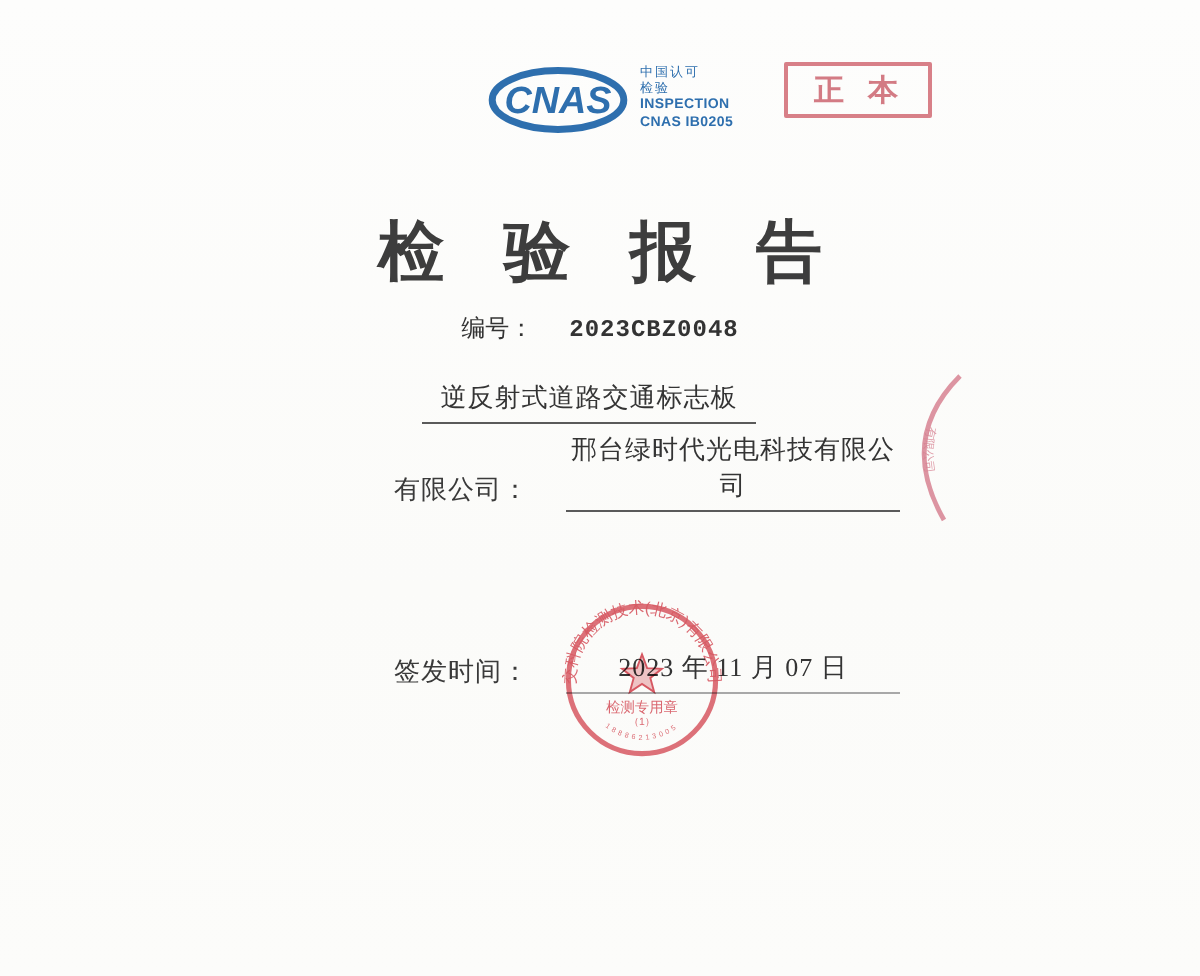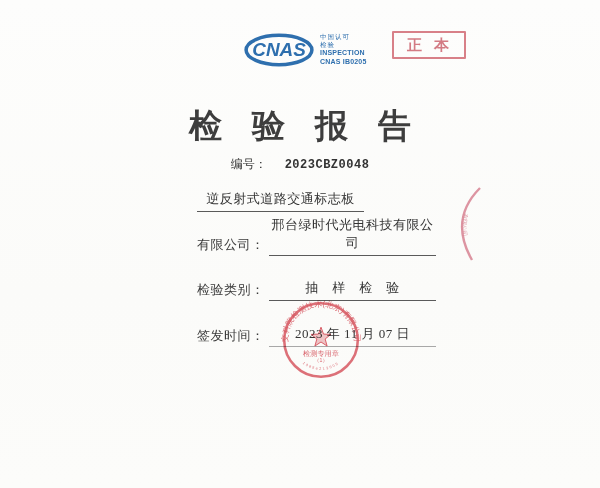--- a/index.html
+++ b/index.html
@@ -39,21 +39,21 @@
   .report-no{
     position:absolute;left:0;right:0;top:156px;
     text-align:center;font-size:12px;color:#333;
   }
   .report-no .no-value{font-family:Liberation Mono, monospace;font-weight:600;letter-spacing:.5px;margin-left:18px;}
 
   
   .field-row{position:absolute;left:197px;height:20px;display:flex;align-items:flex-end;}
   .field-label{font-size:13px;color:#3a3a3a;width:72px;letter-spacing:.5px;padding-bottom:2px;}
   .field-value{
-    width:167px;margin-left:0;text-align:center;
+    width:167px;margin-left:14px;text-align:center;
     font-size:13px;color:#343434;letter-spacing:.5px;
     border-bottom:1.2px solid #5a5a5a;padding-bottom:3px;
   }
   .row-1{top:192px;} .row-2{top:236px;} .row-3{top:281px;} .row-4{top:327px;}
   .row-4 .field-value{border-bottom:1px solid #a8a8a8;}
   .date-serif{font-family:"Liberation Serif","DejaVu Serif",serif;font-weight:400;}
 
   
   .round-stamp{
     position:absolute;left:281px;top:300px;width:80px;height:80px;
@@ -98,24 +98,20 @@
     <span>编号：</span><span class="no-value">2023CBZ0048</span>
   </div>
 
   <div class="field-row row-1">
     <span class="field-value">逆反射式道路交通标志板</span>
   </div>
   <div class="field-row row-2">
     <span class="field-label">有限公司：</span>
     <span class="field-value">邢台绿时代光电科技有限公司</span>
   </div>
-  <div class="field-row row-3">
-    <span class="field-label">检验类别：</span>
-    <span class="field-value">抽　样　检　验</span>
-  </div>
   <div class="field-row row-4">
     <span class="field-label">签发时间：</span>
     <span class="field-value date-serif">2023 年 11 月 07 日</span>
   </div>
 
   <svg class="round-stamp" viewBox="0 0 100 100">
     <defs>
       <path id="ring-top" d="M 10.5 64.4 A 42 42 0 1 1 89.5 64.4" fill="none"></path>
       <path id="ring-bottom" d="M 20 72 A 37 37 0 0 0 80 72" fill="none"></path>
     </defs>

